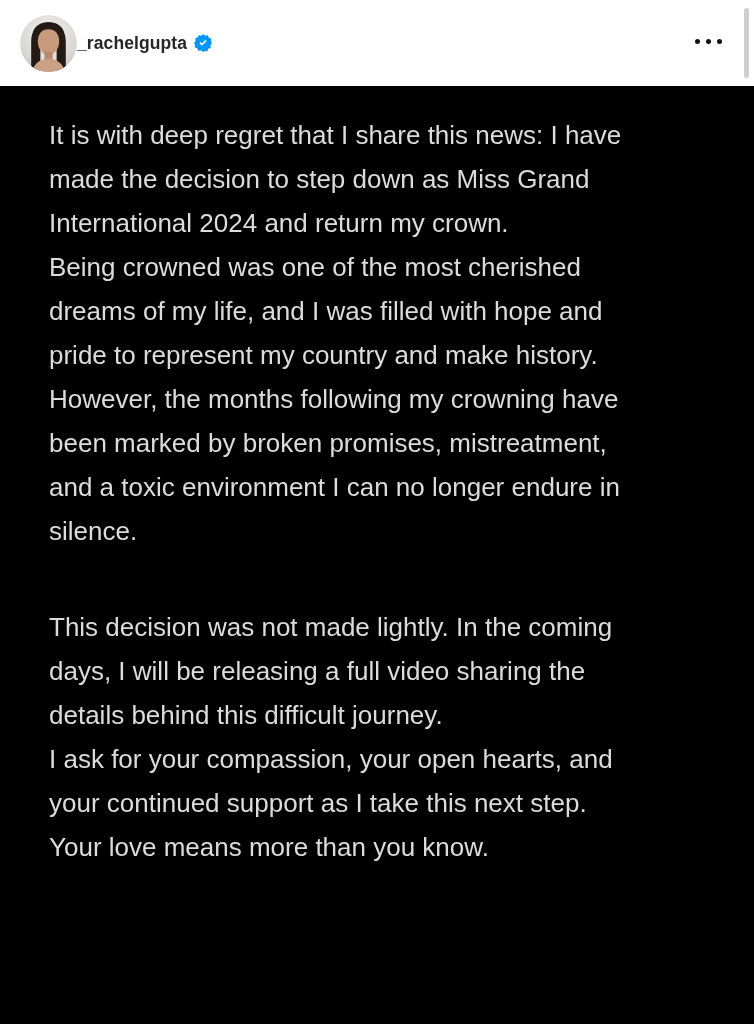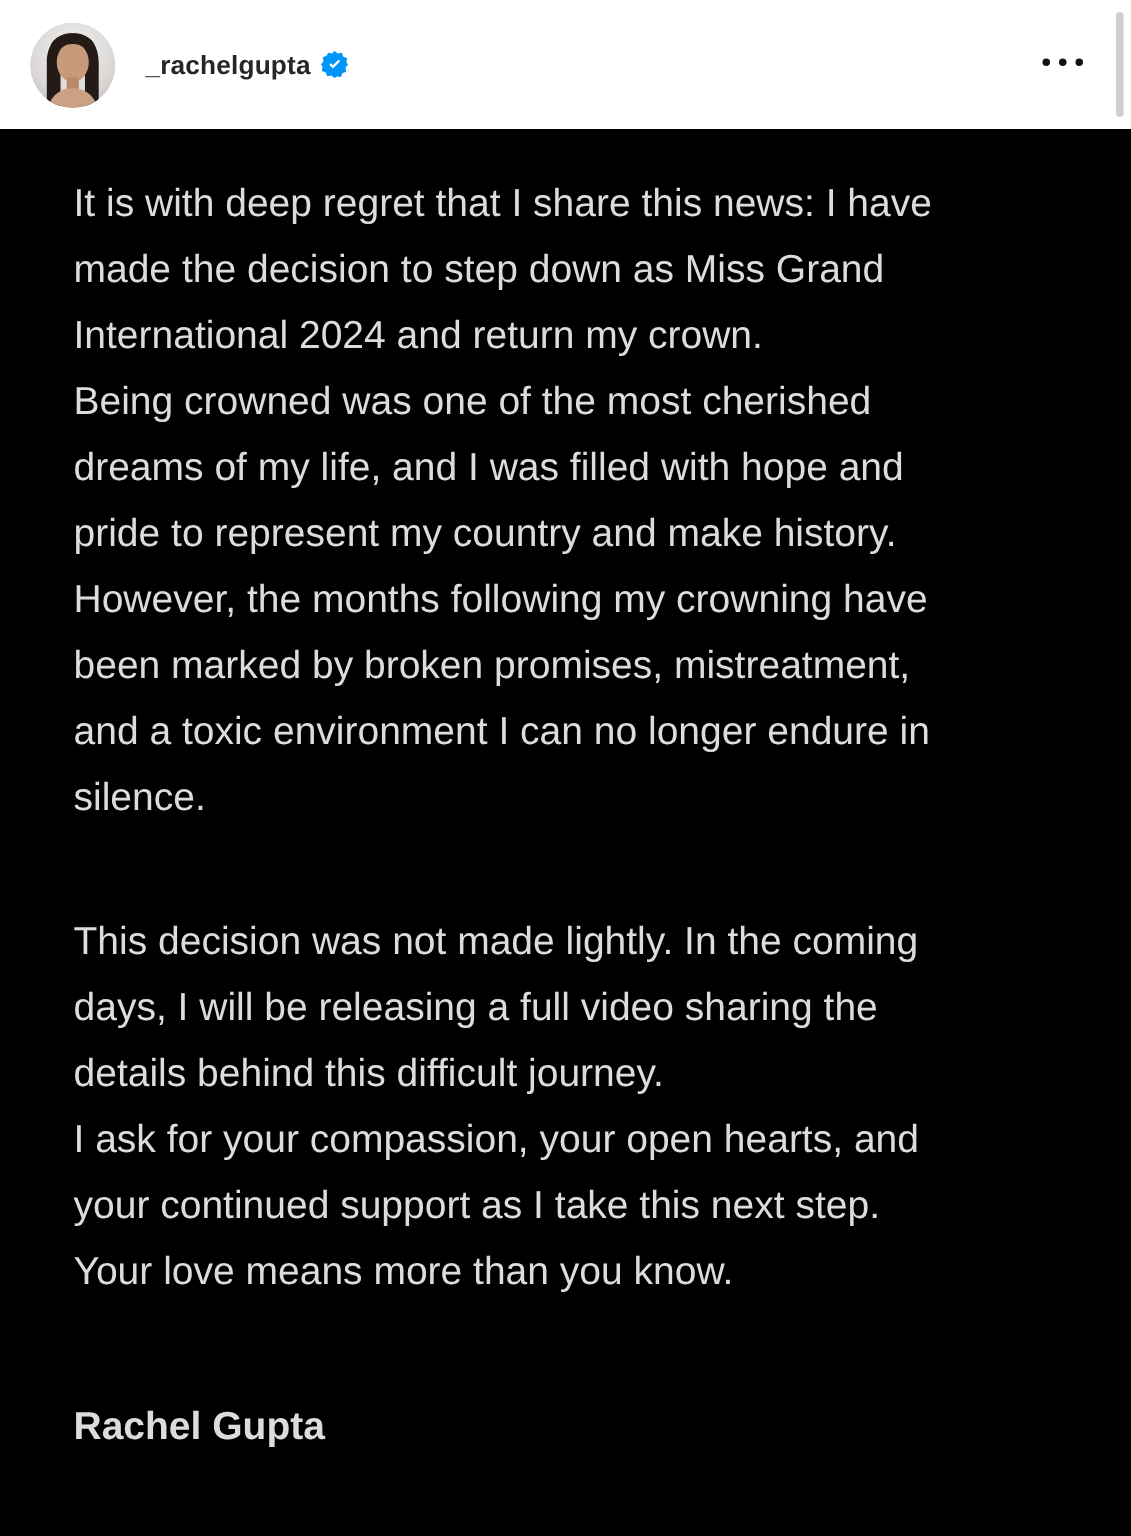--- a/index.html
+++ b/index.html
@@ -28,21 +28,20 @@
     border-radius: 50%;
     overflow: hidden;
     margin-left: 20px;
     flex: 0 0 auto;
     cursor: pointer;
   }
   .avatar svg { display: block; width: 100%; height: 100%; }
   .user-row {
     display: flex;
     align-items: center;
-    margin-left: 20px;
     gap: 7px;
   }
   .username {
     font-size: 17.5px;
     font-weight: 700;
     color: #262626;
     letter-spacing: 0.1px;
     cursor: pointer;
   }
   .badge { width: 18px; height: 18px; display: inline-flex; }
@@ -156,16 +155,15 @@
 However, the months following my crowning have
 been marked by broken promises, mistreatment,
 and a toxic environment I can no longer endure in
 silence.</div>
     <div class="para para-2">This decision was not made lightly. In the coming
 days, I will be releasing a full video sharing the
 details behind this difficult journey.
 I ask for your compassion, your open hearts, and
 your continued support as I take this next step.
 Your love means more than you know.</div>
-    <div class="signature">Rachel Gupta</div>
   </main>
 
 </div>
 
 </body></html>

